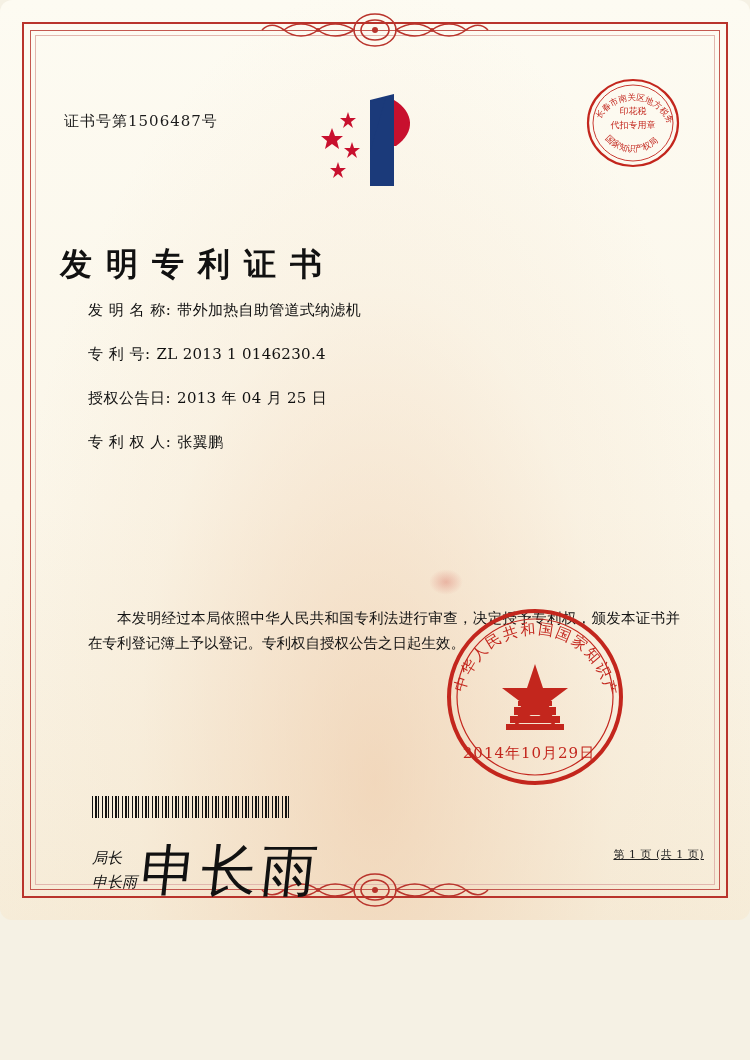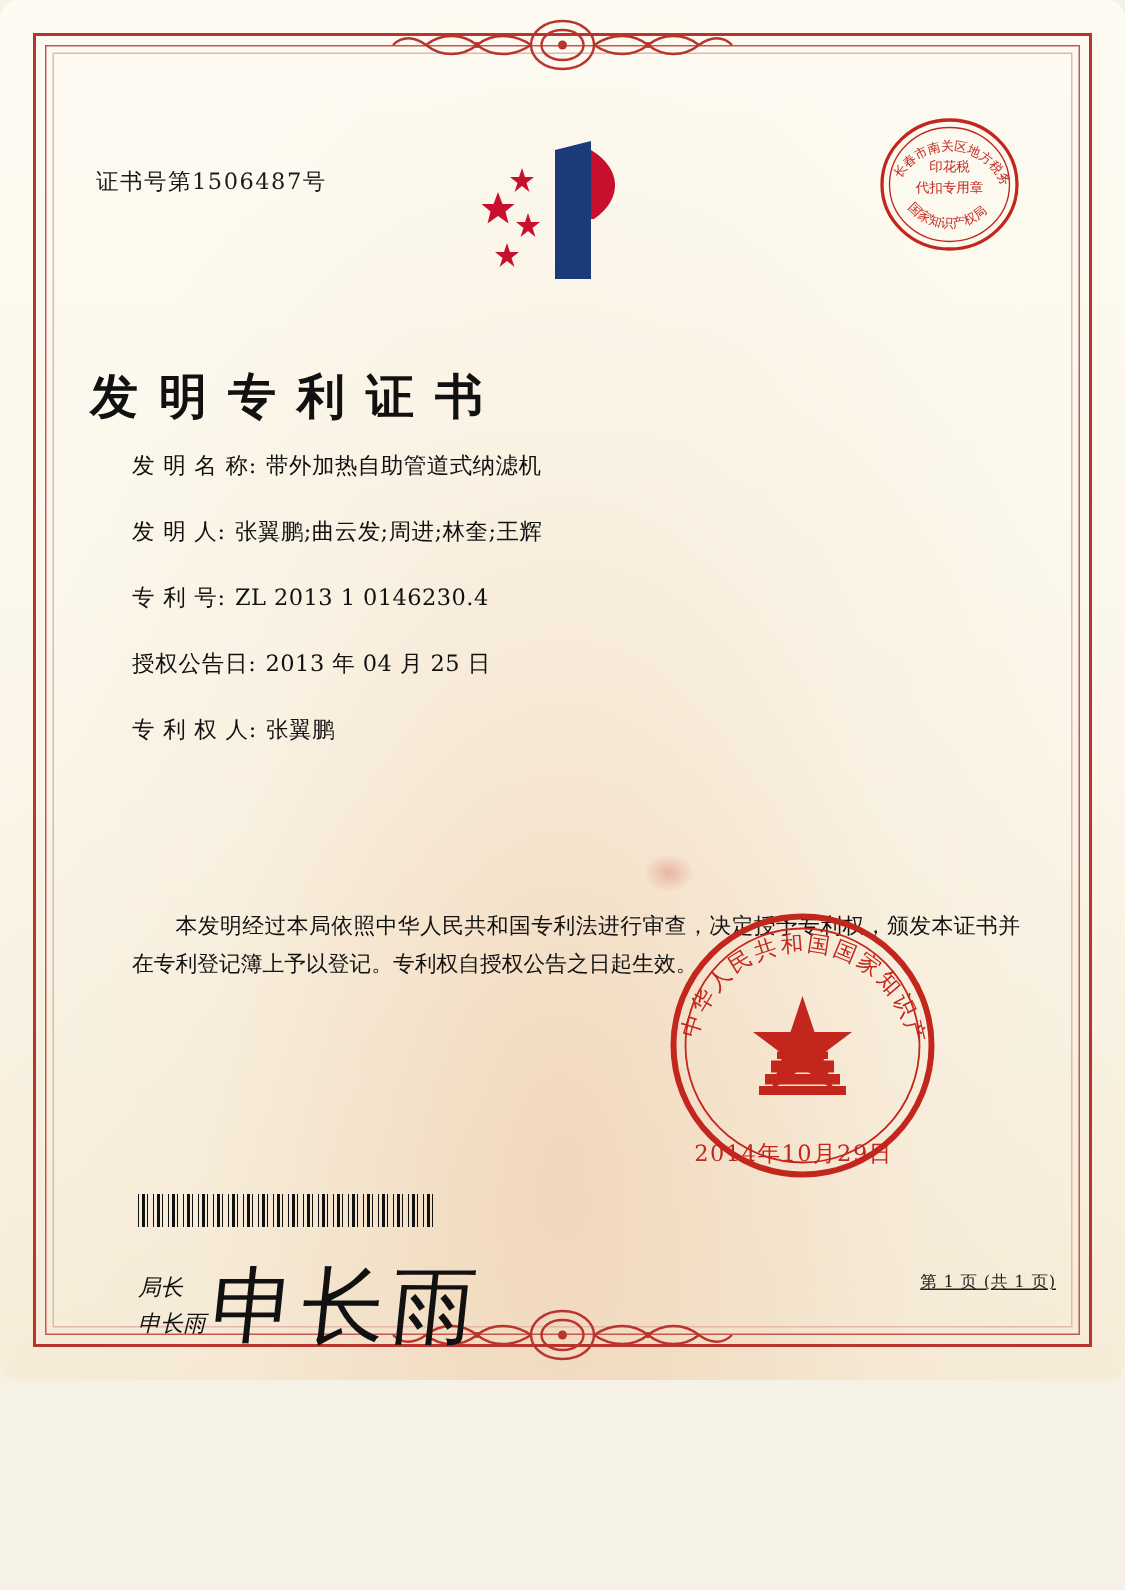--- a/index.html
+++ b/index.html
@@ -207,21 +207,21 @@
   .seal-main {
     position: absolute;
     right: 78px;
     bottom: 86px;
     width: 182px;
     height: 182px;
   }
   .seal-date {
     position: absolute;
     right: 80px;
-    bottom: 95px;
+    bottom: 111px;
     width: 190px;
     text-align: center;
     font-size: 15px;
     color: #c3261d;
     letter-spacing: 1px;
   }
 
   
   .smudge {
     position: absolute;
@@ -319,24 +319,20 @@
     </div>
 
     <div class="title">发明专利证书</div>
 
     <div class="fields">
       <div class="field-row">
         <span class="field-label">发 明 名 称:</span>
         <span class="field-value">带外加热自助管道式纳滤机</span>
       </div>
       <div class="field-row">
-        <span class="field-label">发 明 人:</span>
-        <span class="field-value">张翼鹏;曲云发;周进;林奎;王辉</span>
-      </div>
-      <div class="field-row">
         <span class="field-label">专 利 号:</span>
         <span class="field-value">ZL 2013 1 0146230.4</span>
       </div>
       <div class="field-row">
         <span class="field-label">授权公告日:</span>
         <span class="field-value">2013 年 04 月 25 日</span>
       </div>
       <div class="field-row">
         <span class="field-label">专 利 权 人:</span>
         <span class="field-value">张翼鹏</span>

